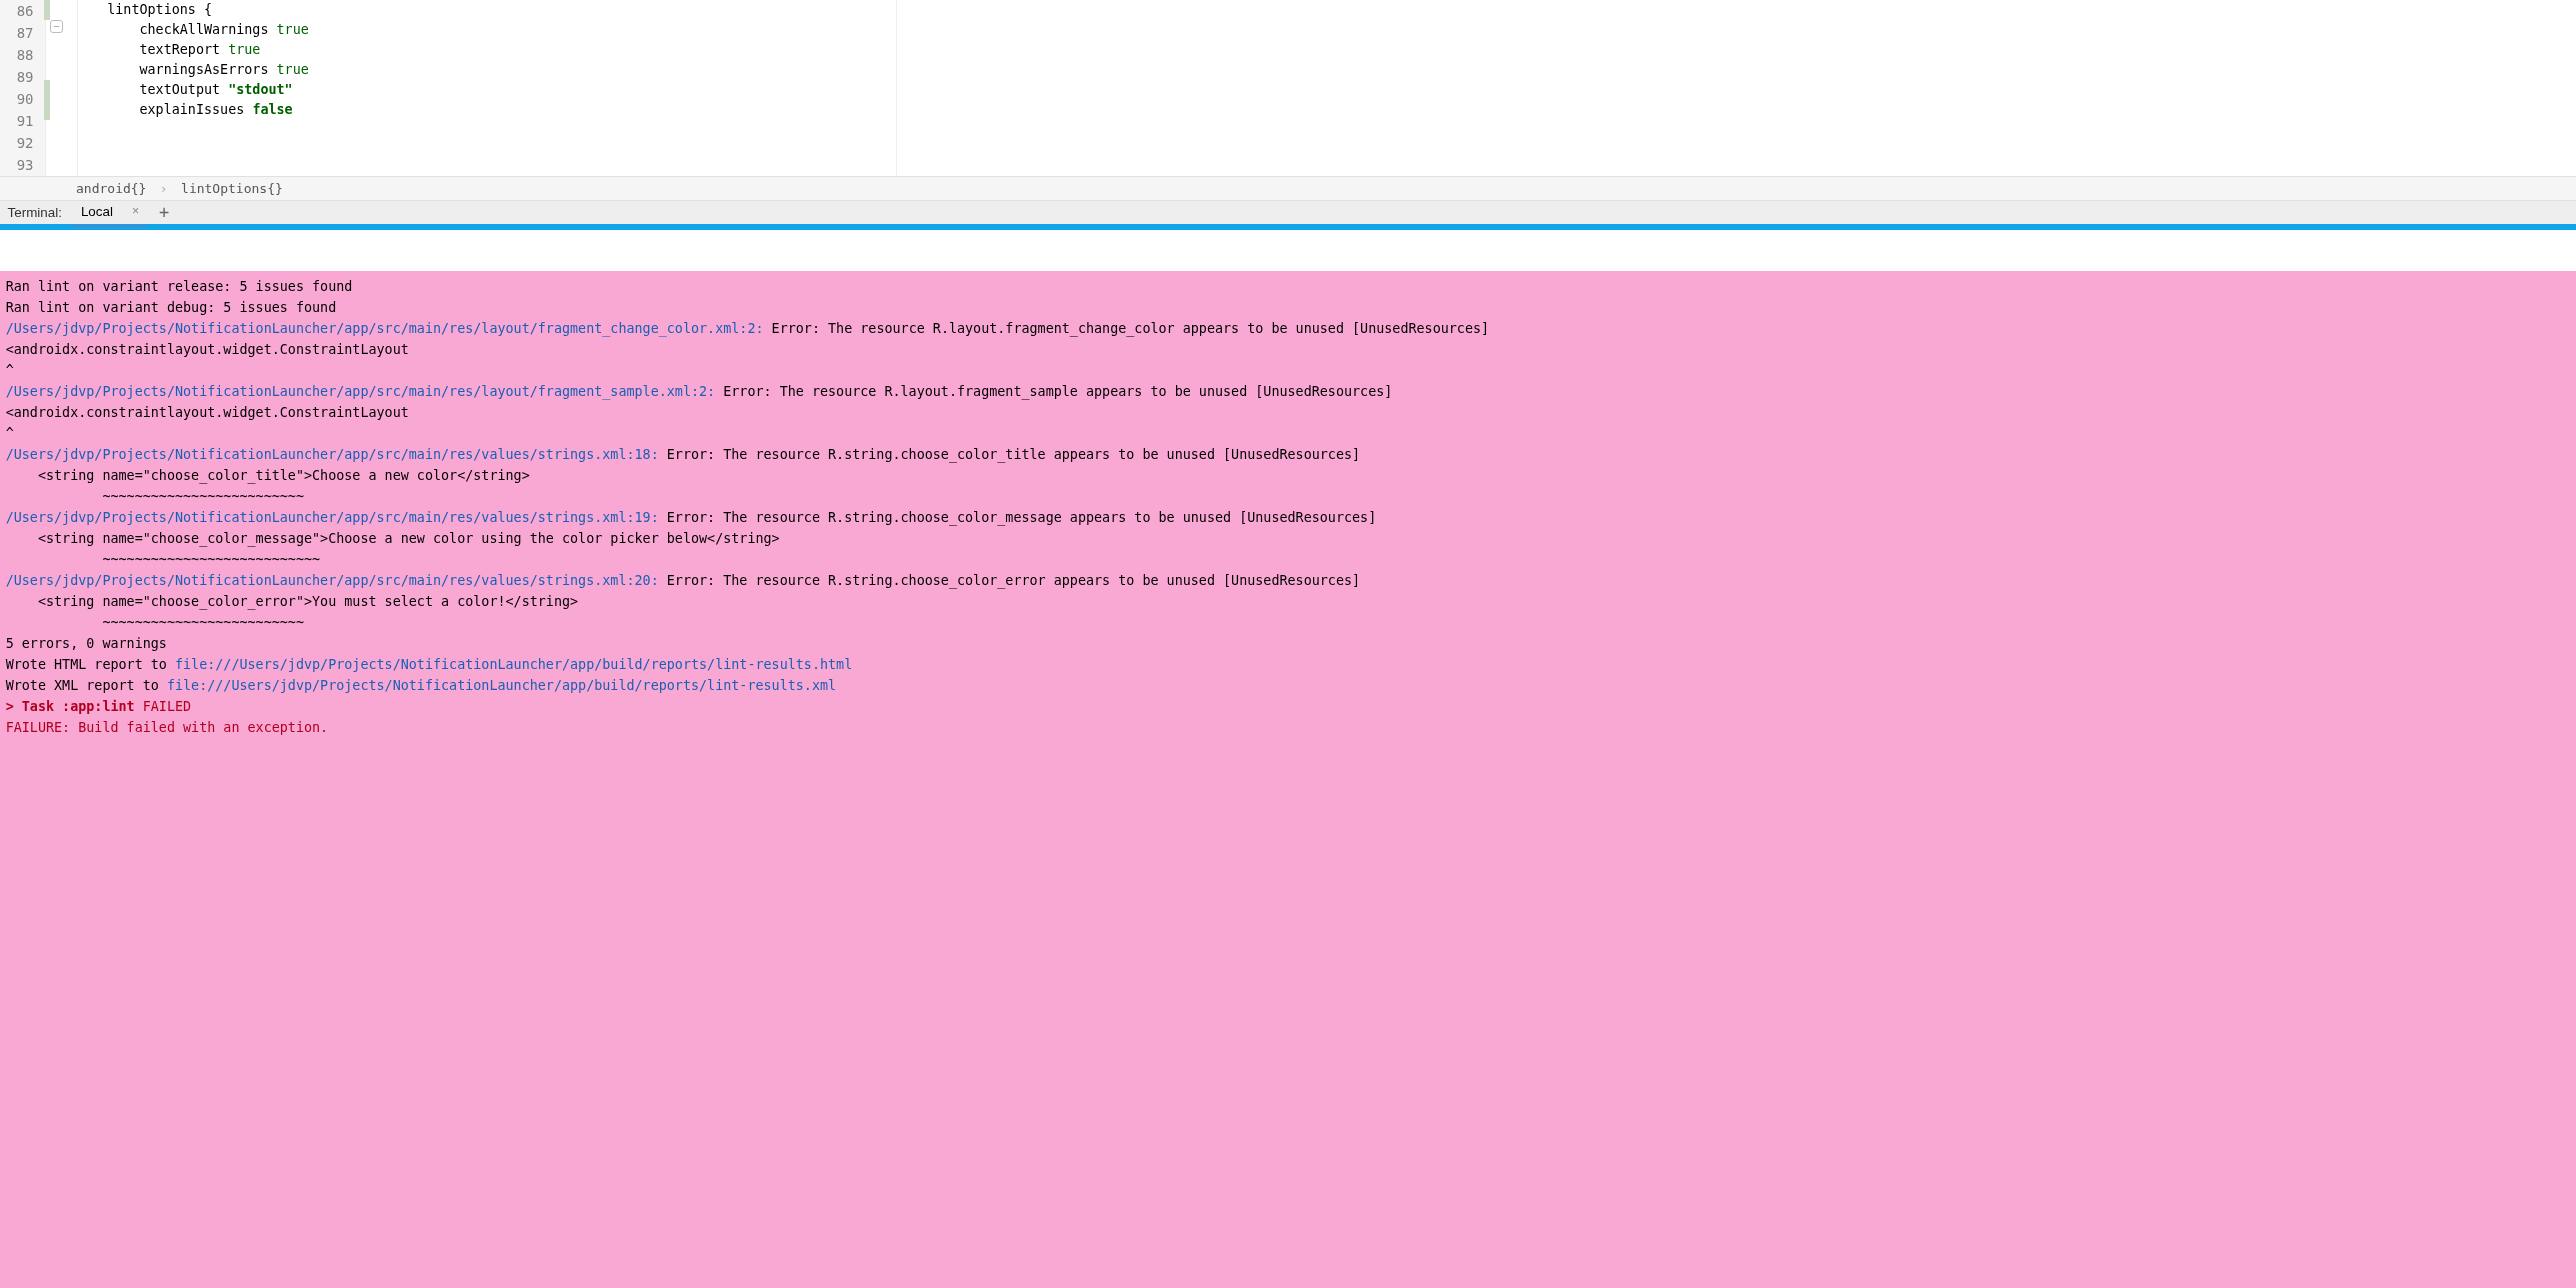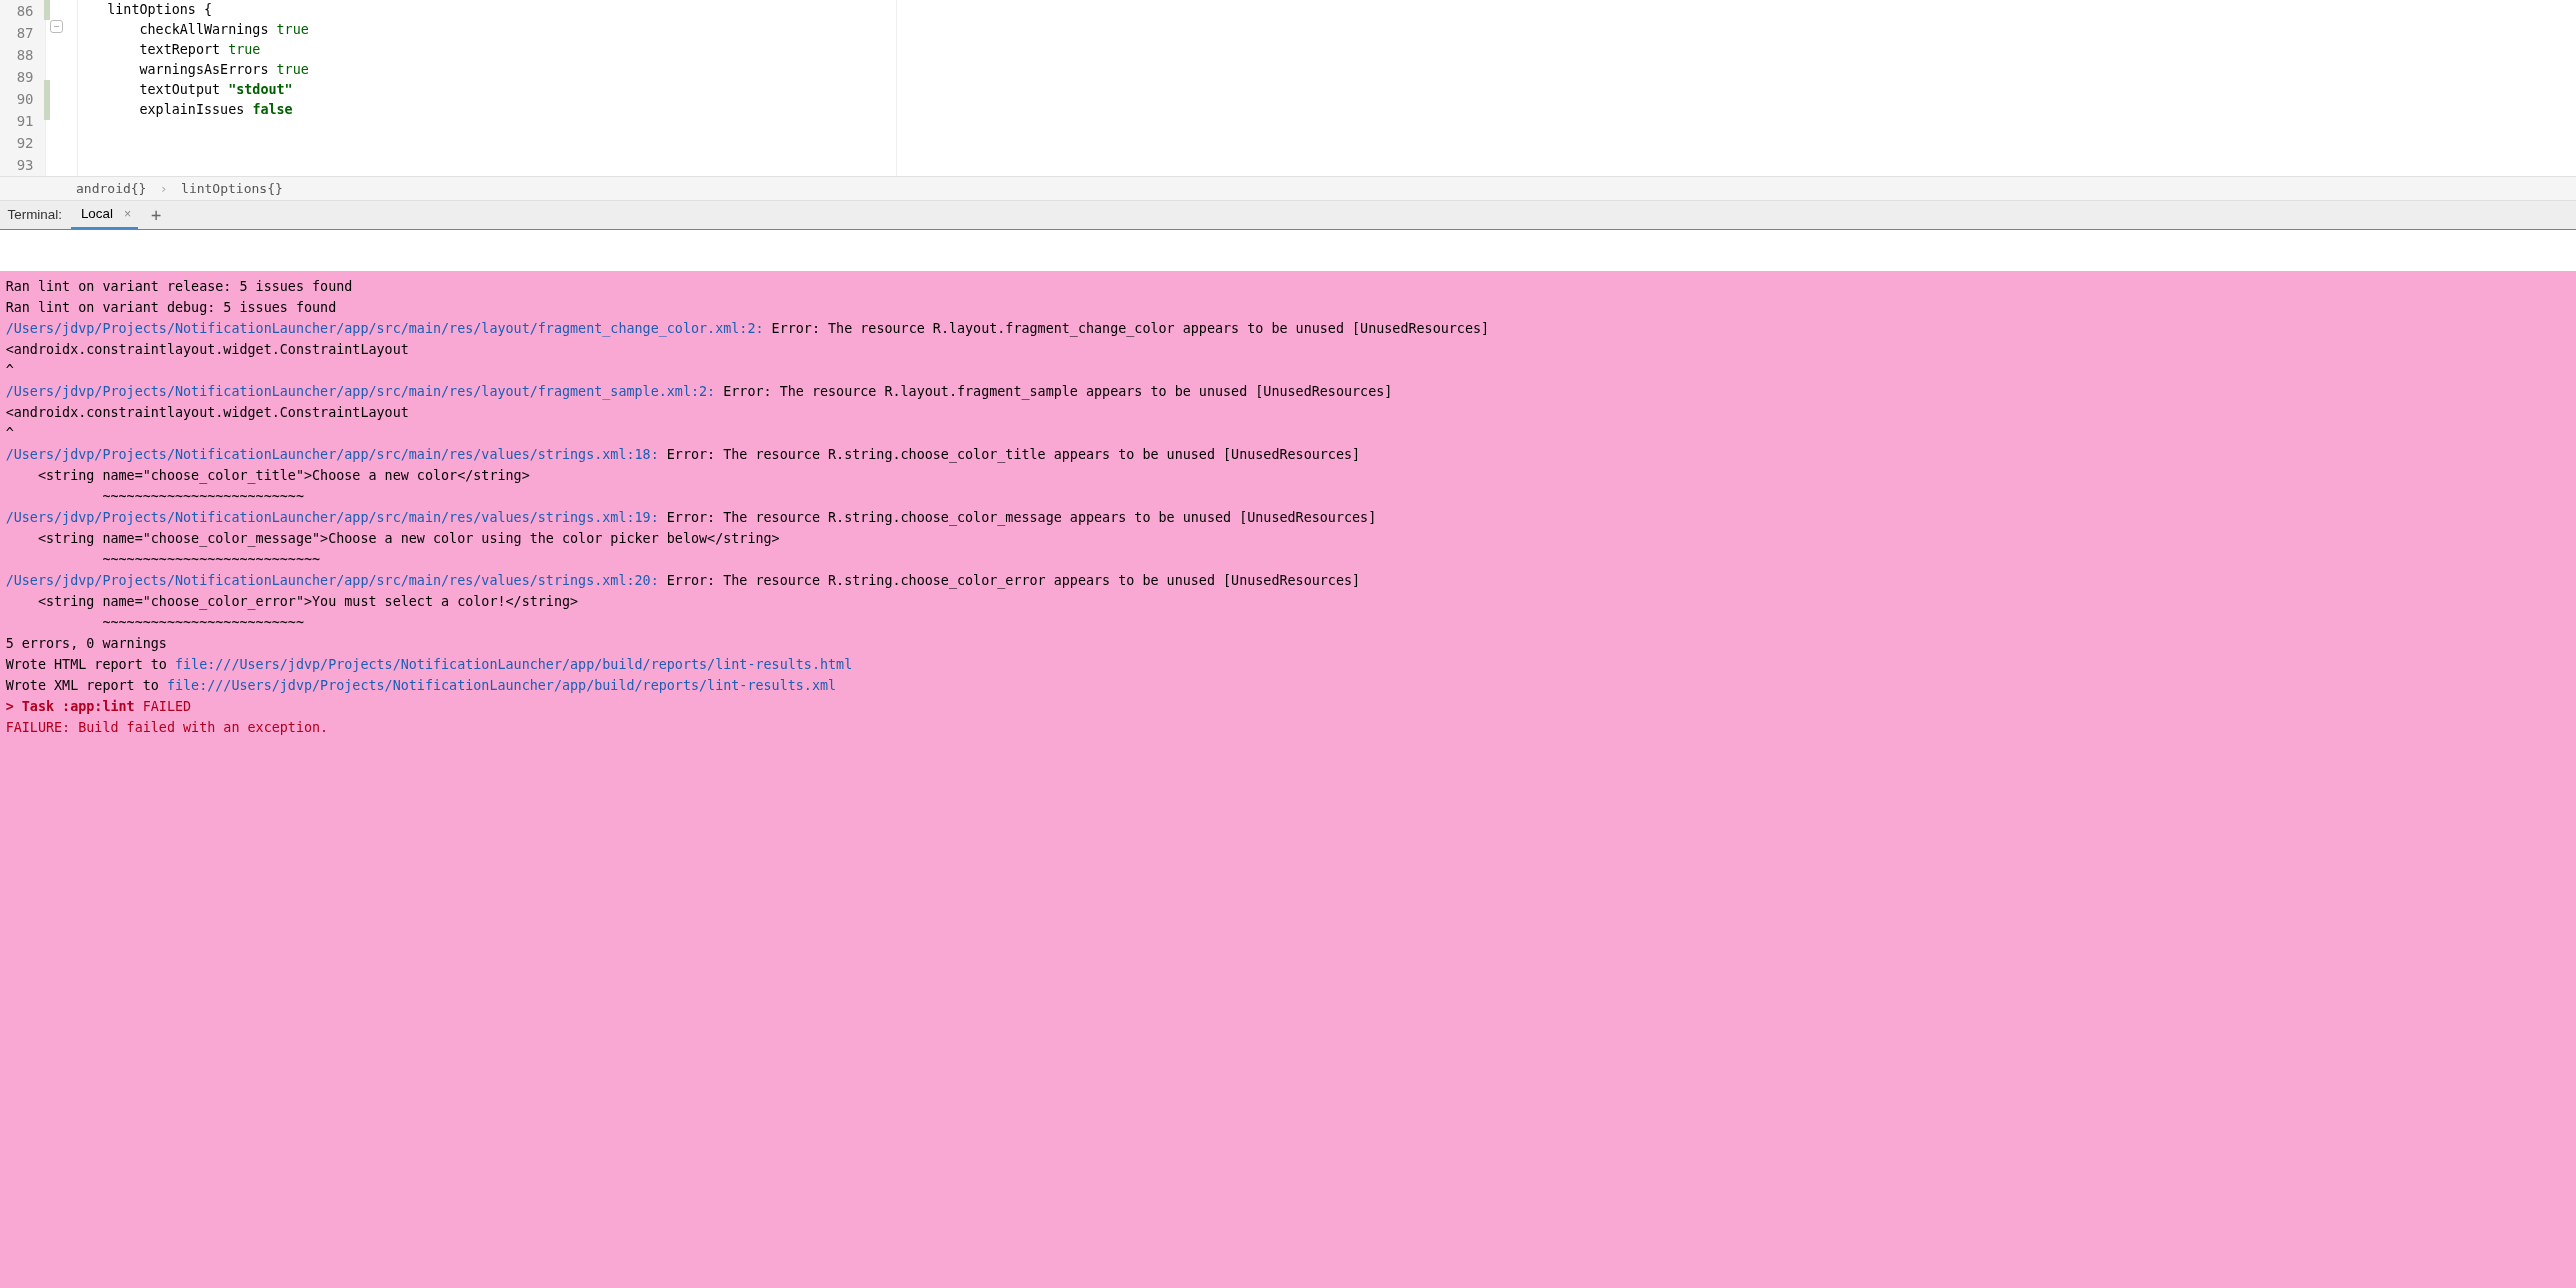--- a/index.html
+++ b/index.html
@@ -103,36 +103,36 @@
     color: #555;
     display: flex;
     align-items: flex-end;
     gap: 13.4px;
   }
   .bc-sep { color: #aaa; }
 
   
   .term-tabs {
     background: #eeeeee;
-    border-bottom: 1px solid #0ea5e9;
+    border-bottom: 6px solid #0ea5e9;
     display: flex;
     align-items: center;
     padding: 0 7.6px;
     height: 29px;
     gap: 9.5px;
   }
   .term-title {
     font-family: -apple-system, BlinkMacSystemFont, "Segoe UI", sans-serif;
     font-size: 13.4px;
     color: #333;
   }
   .term-tab {
     display: flex;
     align-items: center;
-    gap: 8px;
+    gap: 16px;
     padding: 3.8px 3.8px 3.8px 9.5px;
     border-bottom: 2.9px solid #4a88c7;
     height: 29px;
     font-family: -apple-system, BlinkMacSystemFont, "Segoe UI", sans-serif;
     font-size: 13.4px;
   }
   .tab-close {
     color: #888;
     font-size: 12.4px;
     width: 13.4px;

